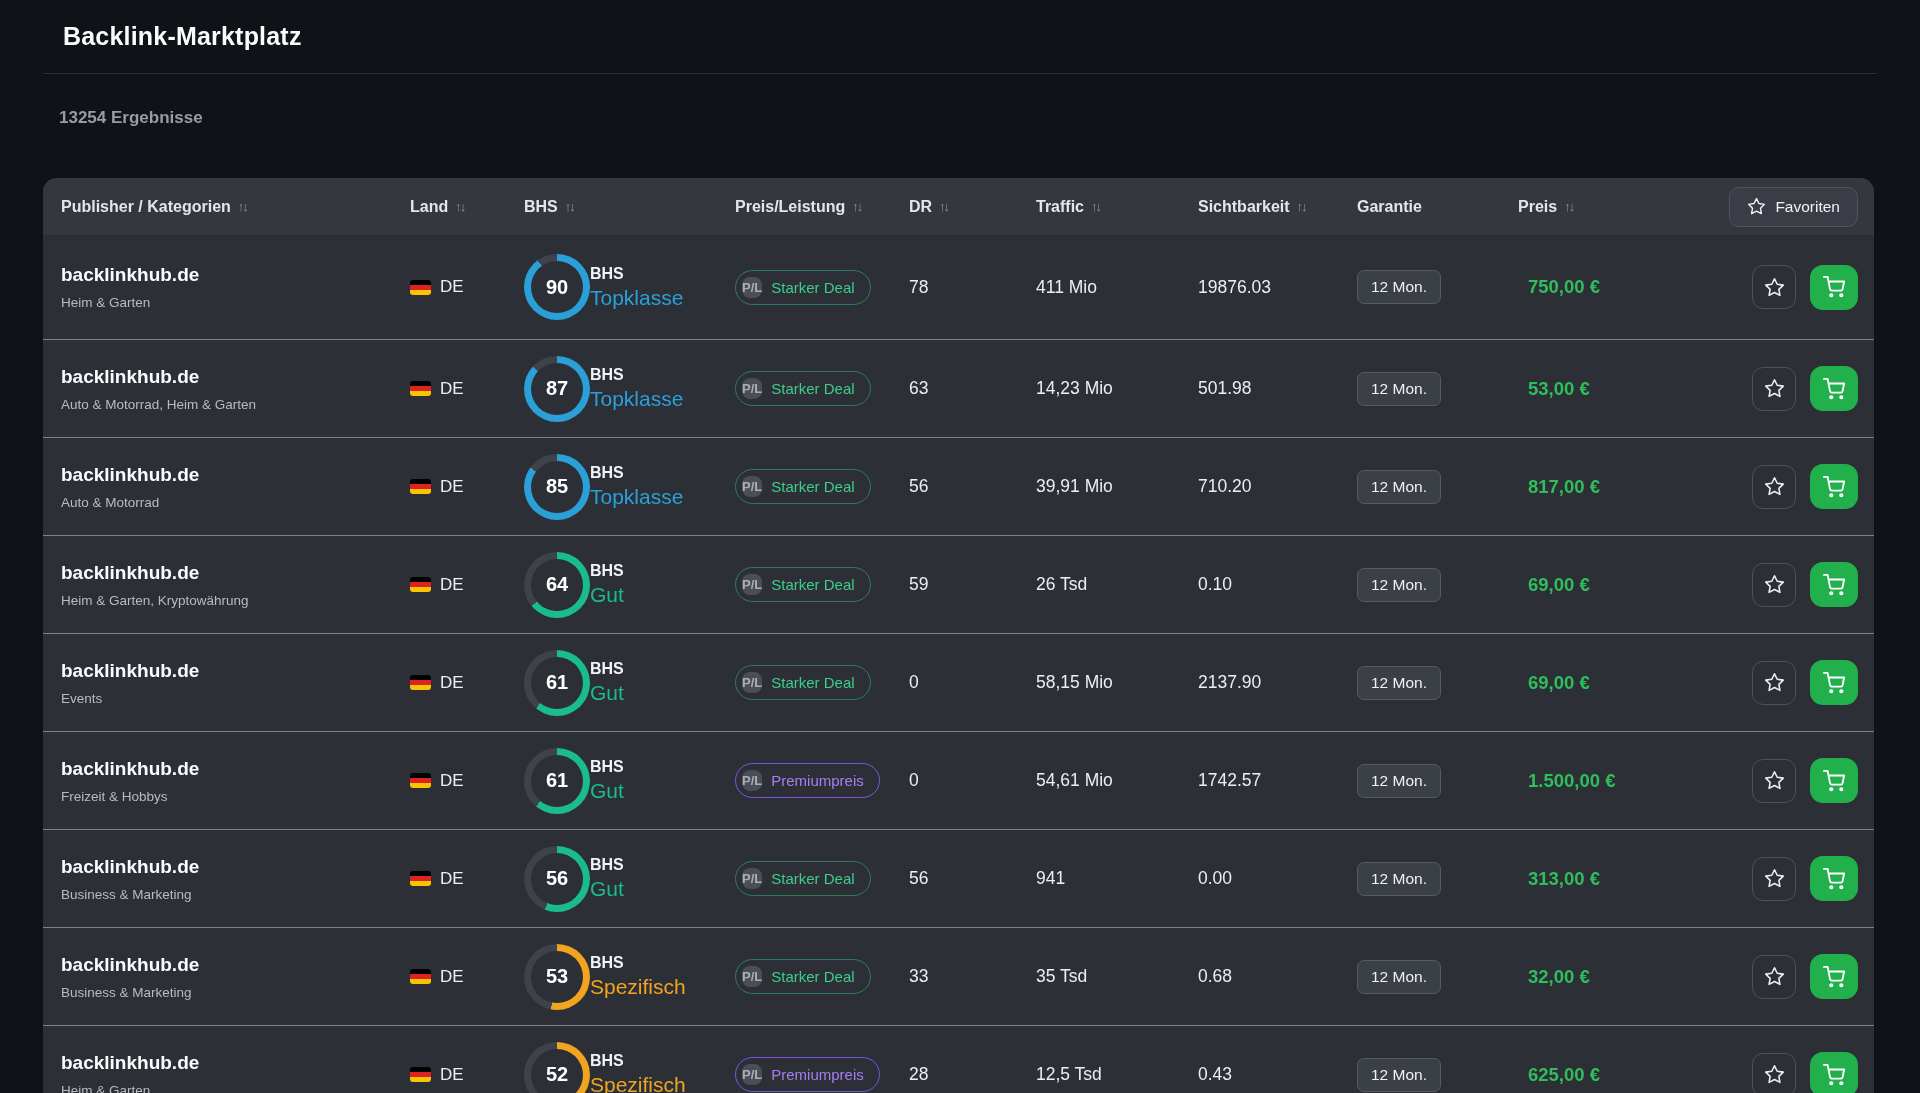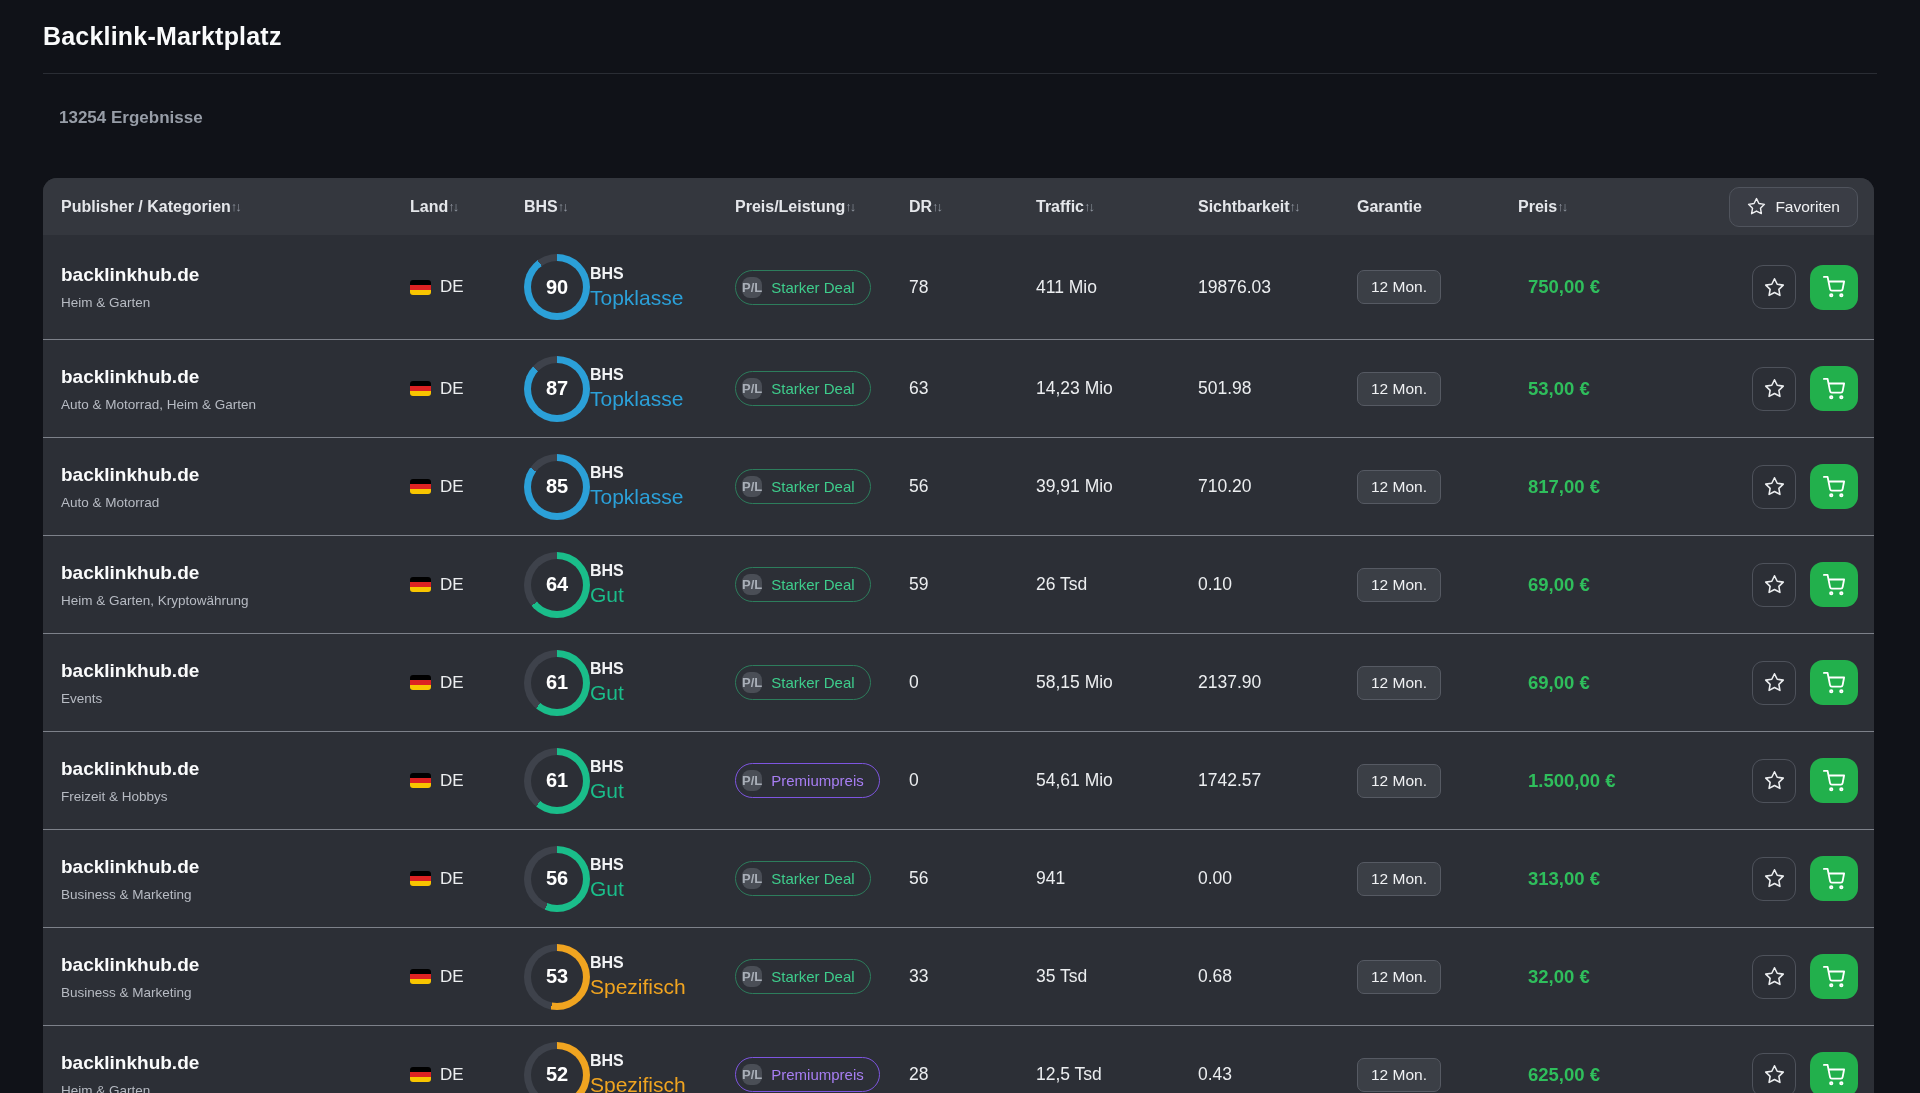--- a/index.html
+++ b/index.html
@@ -5,21 +5,21 @@
   * { margin: 0; padding: 0; box-sizing: border-box; }
   html, body {
     width: 1920px; height: 1093px; overflow: hidden;
     background: #101218;
     font-family: "Liberation Sans", sans-serif;
     color: #eceef0;
   }
   
   .page-title {
     padding: 22px 0 0 43px;
-    font-size: 25px; font-weight: 700; letter-spacing: .2px; color: #fafbfc;
+    font-size: 25px; font-weight: 700; letter-spacing: .2px; color: #fafbfc; margin-left: 20px;
   }
   .title-divider {
     margin: 22px 43px 0 43px; height: 1px; background: #2a2d34;
   }
   .results-count {
     margin: 34px 0 0 59px;
     font-size: 17px; font-weight: 600; color: #979da7;
   }
   
   .table-card {
@@ -29,21 +29,21 @@
   .grid-row {
     display: grid;
     grid-template-columns: 349px 114px 211px 174px 127px 162px 159px 161px 202px 1fr;
     align-items: center;
     padding: 0 16px 0 18px;
   }
   .table-header {
     height: 57px; background: #34373e;
     font-size: 16px; font-weight: 600; color: #e4e6ea;
   }
-  .hcell { display: flex; align-items: center; cursor: pointer; }
+  .hcell { display: flex; align-items: center; gap: 7px; cursor: pointer; }
   .sort-icon { font-size: 13px; color: #9298a2; letter-spacing: -2px; font-weight: 400; }
   .hcell-actions { display: flex; justify-content: flex-end; }
   .favorites-btn {
     display: inline-flex; align-items: center; gap: 9px;
     height: 40px; padding: 0 17px;
     background: #3a3d45; border: 1px solid #50545d; border-radius: 10px;
     color: #f0f1f3; font-size: 15.5px; font-weight: 500;
     font-family: inherit; cursor: pointer; margin-left: 8px;
   }
   

